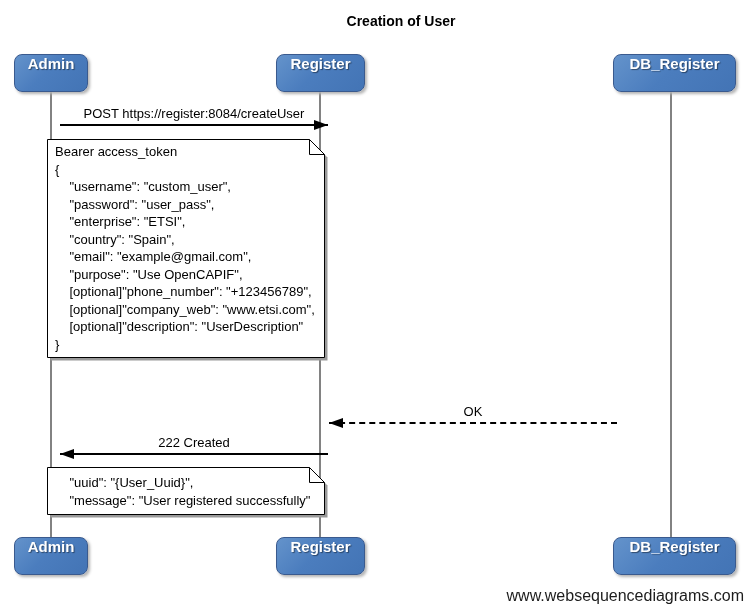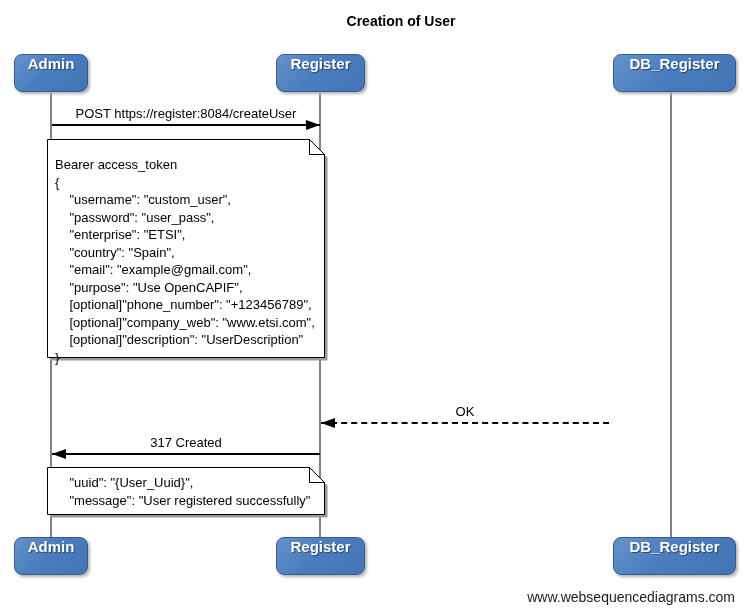--- a/index.html
+++ b/index.html
@@ -30,21 +30,21 @@
   .actor-register { left:276px; width:89px;  }
   .actor-db       { left:613px; width:123px; }
   .row-top .actor    { top:54px;  }
   .actor.bottom   { top:537px; }
 
   .lifeline {
     position:absolute; top:92px; height:445px; width:2px;
     background:#828282;
   }
 
-  .msg { position:absolute; }
+  .msg { position:absolute;padding-left:8px; }
   .msg-label {
     font-size:13px; text-align:center; color:#000;
     height:16px; line-height:16px; white-space:nowrap;
   }
   .msg-line { position:relative; height:0; border-top:2px solid #000; margin-top:2px; }
   .msg-line.dashed { border-top-style:dashed; }
   .arrowhead { position:absolute; width:0; height:0; }
   .arrowhead.right {
     right:0; top:-6px;
     border-top:5px solid transparent; border-bottom:5px solid transparent;
@@ -52,28 +52,28 @@
   }
   .arrowhead.left {
     left:0; top:-6px;
     border-top:5px solid transparent; border-bottom:5px solid transparent;
     border-right:14px solid #000;
   }
 
   .note { position:absolute; }
   .note svg { position:absolute; left:0; top:0; }
   .note-text {
-    position:relative; padding:17px 8px;
+    position:relative; padding:4px 8px;
     font-size:13px; line-height:17.5px;
     white-space:pre; color:#000;
   }
 
   .footer-credit {
-    position:absolute; right:11px; bottom:5px;
-    font-size:14px; color:#1c1c1c;
+    position:absolute; right:2px; bottom:5px;
+    font-size:16px; color:#1c1c1c;
   }
 </style>
 </head>
 <body>
 
 <div class="stage">
 
   <div class="diagram-title">Creation of User</div>
 
   <div class="lifeline" style="left:50px"></div>
@@ -121,21 +121,21 @@
 
 
   <div class="msg" style="left:321px; top:404px; width:288px;">
     <div class="msg-label">OK</div>
     <div class="msg-line dashed">
       <div class="arrowhead left"></div>
     </div>
   </div>
 
   <div class="msg" style="left:52px; top:435px; width:268px;">
-    <div class="msg-label">317 Created</div>
+    <div class="msg-label">222 Created</div>
     <div class="msg-line">
       <div class="arrowhead left"></div>
     </div>
   </div>
 
   <div class="note" style="left:47px; top:467px; width:278px; height:48px;">
     <svg width="284" height="54">
       <polygon points="3.5,3.5 265.5,3.5 280.5,18.5 280.5,50.5 3.5,50.5" fill="#999999" stroke="none"></polygon>
       <polygon points="0.5,0.5 262.5,0.5 277.5,15.5 277.5,47.5 0.5,47.5" fill="#ffffff" stroke="#000000" stroke-width="1"></polygon>
       <polyline points="262.5,0.5 262.5,15.5 277.5,15.5" fill="none" stroke="#000000" stroke-width="1"></polyline>

